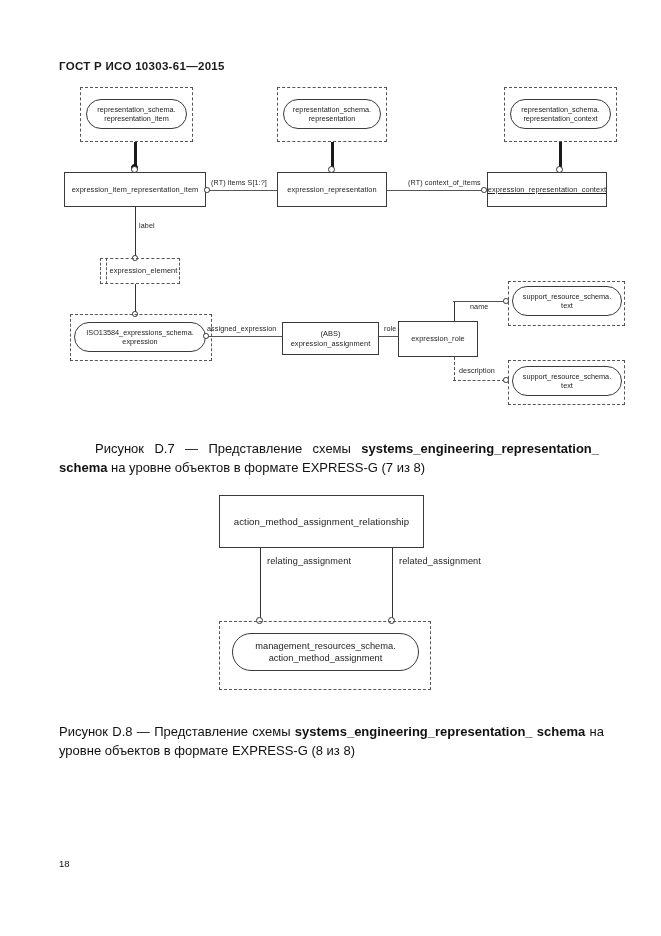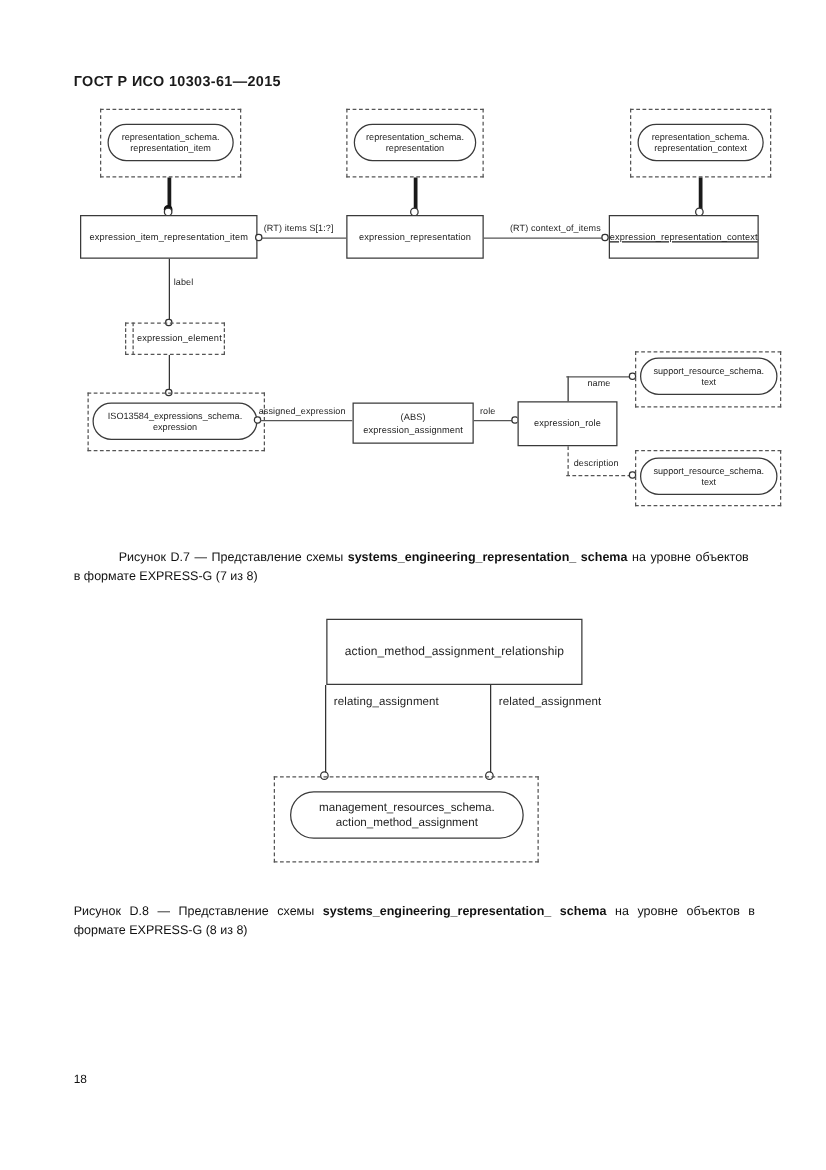--- a/index.html
+++ b/index.html
@@ -22,21 +22,21 @@
 
   
   .node{
     position:absolute;box-sizing:border-box;
     border:1.2px solid #3a3a3a;background:#fff;
     display:flex;align-items:center;justify-content:center;
     text-align:center;font-size:7.4px;line-height:1.25;
     color:#1d1d1d;letter-spacing:.1px;
     padding:1px 2px;
   }
-  .node.big{font-size:9.6px;margin-left:42px;}
+  .node.big{font-size:9.6px;}
   .schemabox{
     position:absolute;box-sizing:border-box;
     border:1.1px dashed #555;background:transparent;
   }
   .rounded{
     position:absolute;box-sizing:border-box;
     border:1.2px solid #3a3a3a;background:#fff;
     border-radius:999px;
     display:flex;align-items:center;justify-content:center;
     text-align:center;font-size:7.3px;line-height:1.3;
@@ -63,21 +63,21 @@
   .circ.sm{width:5.6px;height:5.6px;}
 
   .edgelabel{
     position:absolute;font-size:7.2px;color:#1d1d1d;white-space:nowrap;
     letter-spacing:.1px;
   }
   .edgelabel.big{font-size:9.2px;}
 
   
   .caption{
-    position:absolute;font-size:10px;line-height:1.45;
+    position:absolute;font-size:13px;line-height:1.45;
     color:#111;text-align:justify;
   }
   .caption b{font-weight:bold;}
   .pagenum{position:absolute;left:59px;top:858px;font-size:9.5px;color:#111;}
 </style>
 </head>
 <body>
 
 <div class="page">
 
@@ -157,21 +157,21 @@
       <span>
         <span class="ln">(ABS)</span>
         <span class="ln">expression_assignment</span>
       </span>
     </div>
 
     <div class="hline thin" style="left:379px;top:335.5px;width:32px;"></div>
     <div class="edgelabel" style="left:384px;top:324px;">role</div>
     <div class="circ sm" style="left:409px;top:333px;"></div>
 
-    <div class="node" style="left:414px;top:321px;width:80px;height:36px;">expression_role</div>
+    <div class="node" style="left:398px;top:321px;width:80px;height:36px;">expression_role</div>
 
     <div class="vline" style="left:453.5px;top:301px;height:20px;"></div>
     <div class="hline thin" style="left:453px;top:300.5px;width:52px;"></div>
     <div class="edgelabel" style="left:470px;top:302px;">name</div>
     <div class="circ sm" style="left:503px;top:298px;"></div>
 
     <div class="schemabox" style="left:508px;top:281px;width:117px;height:45px;"></div>
     <div class="rounded" style="left:512px;top:286px;width:110px;height:26px;">
       <span>
         <span class="ln">support_resource_schema.</span>

